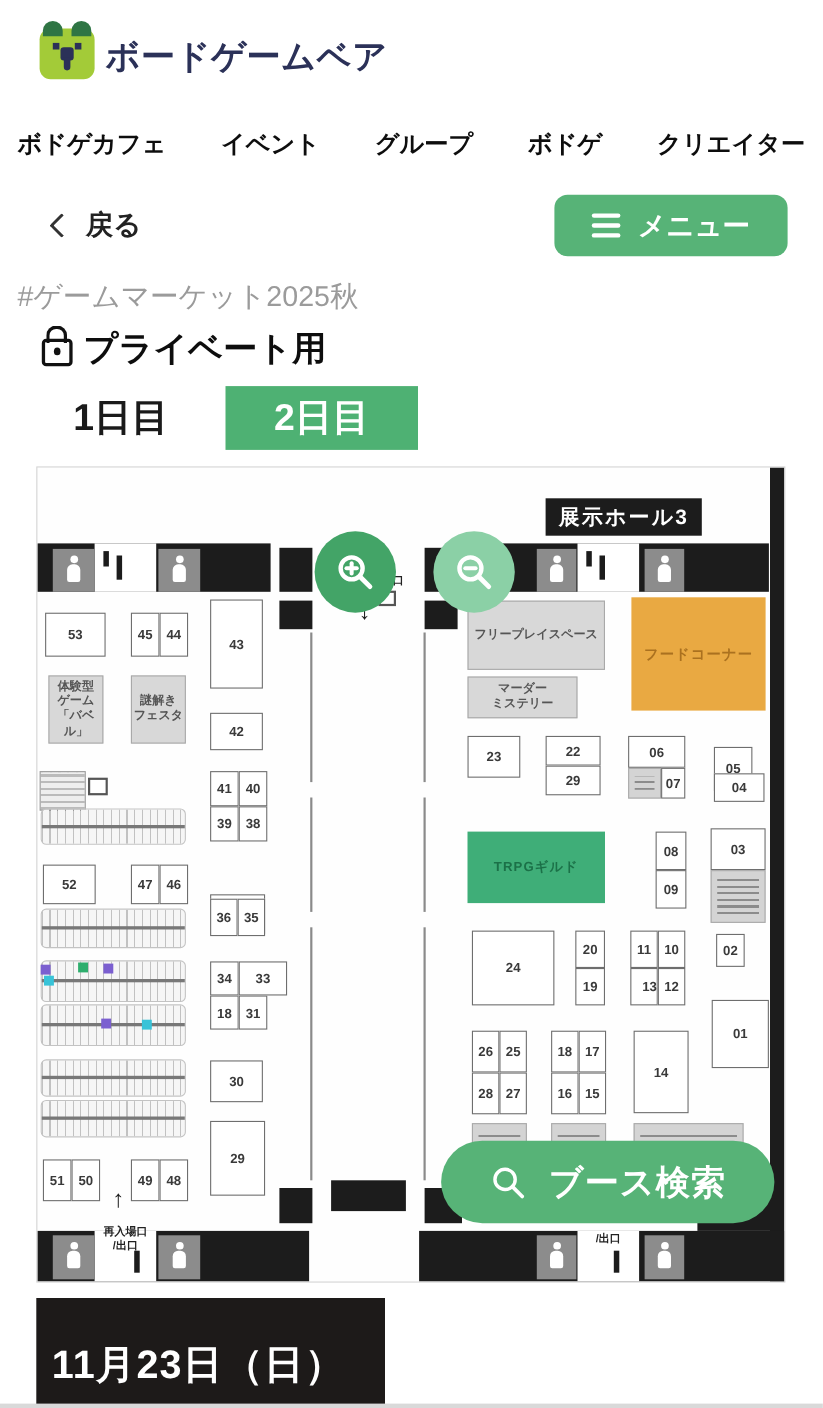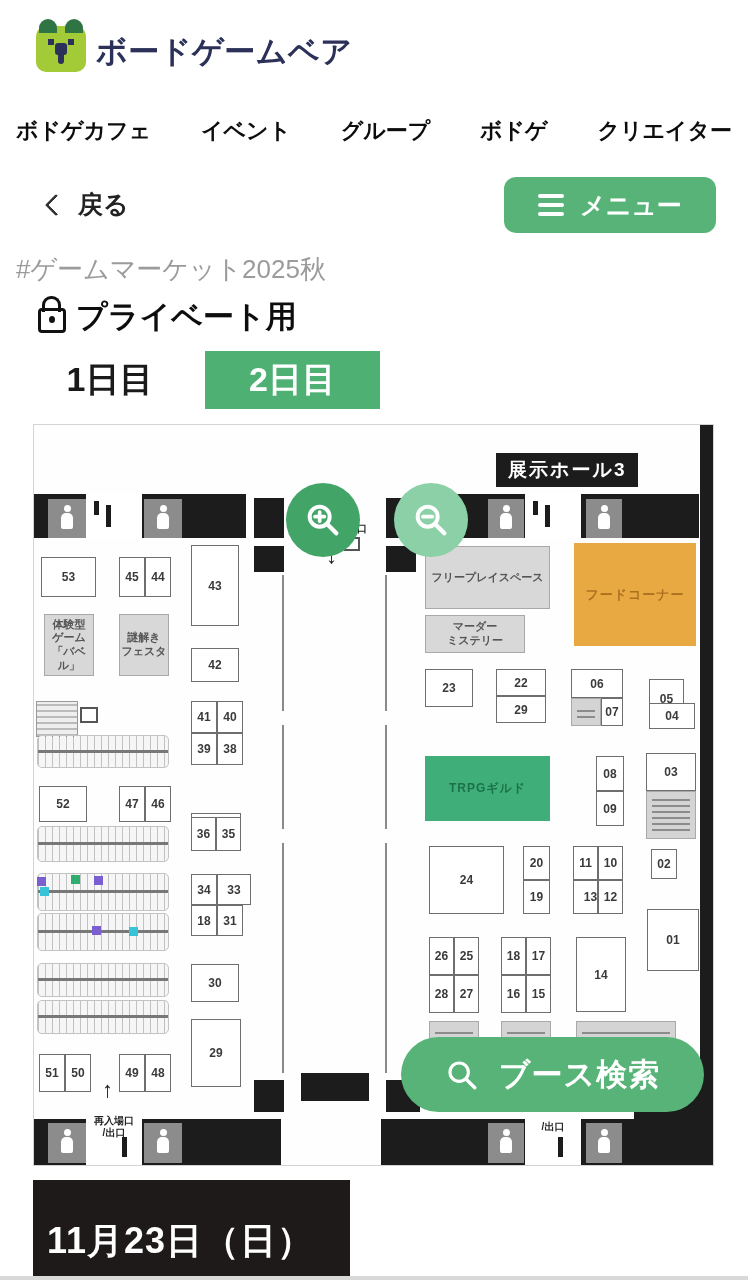--- a/index.html
+++ b/index.html
@@ -235,21 +235,21 @@
     <div class="booth" style="left: 183px; top: 276px; width: 26px; height: 32px;">40</div>
     <div class="booth" style="left: 157px; top: 308px; width: 26px; height: 32px;">39</div>
     <div class="booth" style="left: 183px; top: 308px; width: 26px; height: 32px;">38</div>
     <div class="booth" style="left: 5px; top: 361px; width: 48px; height: 36px;">52</div>
     <div class="booth" style="left: 85px; top: 361px; width: 26px; height: 36px;">47</div>
     <div class="booth" style="left: 111px; top: 361px; width: 26px; height: 36px;">46</div>
     <div class="booth" style="left: 157px; top: 356px; width: 50px; height: 36px; margin-top: 32px;">37</div>
     <div class="booth" style="left: 157px; top: 392px; width: 25px; height: 34px;">36</div>
     <div class="booth" style="left: 182px; top: 392px; width: 25px; height: 34px;">35</div>
     <div class="booth" style="left: 157px; top: 449px; width: 26px; height: 31px;">34</div>
-    <div class="booth" style="left: 183px; top: 449px; width: 34px; height: 31px;">33</div>
+    <div class="booth" style="left: 183px; top: 449px; width: 44px; height: 31px;">33</div>
     <div class="booth" style="left: 157px; top: 480px; width: 26px; height: 31px;">18</div>
     <div class="booth" style="left: 183px; top: 480px; width: 26px; height: 31px;">31</div>
     <div class="booth" style="left: 157px; top: 539px; width: 48px; height: 38px;">30</div>
     <div class="booth" style="left: 157px; top: 594px; width: 50px; height: 68px;">29</div>
     <div class="booth" style="left: 5px; top: 629px; width: 26px; height: 38px;">51</div>
     <div class="booth" style="left: 31px; top: 629px; width: 26px; height: 38px;">50</div>
     <div class="booth" style="left: 85px; top: 629px; width: 26px; height: 38px;">49</div>
     <div class="booth" style="left: 111px; top: 629px; width: 26px; height: 38px;">48</div>
     <div class="booth" style="left: 391px; top: 244px; width: 48px; height: 38px;">23</div>
     <div class="booth" style="left: 462px; top: 244px; width: 50px; height: 27px;">22</div>

